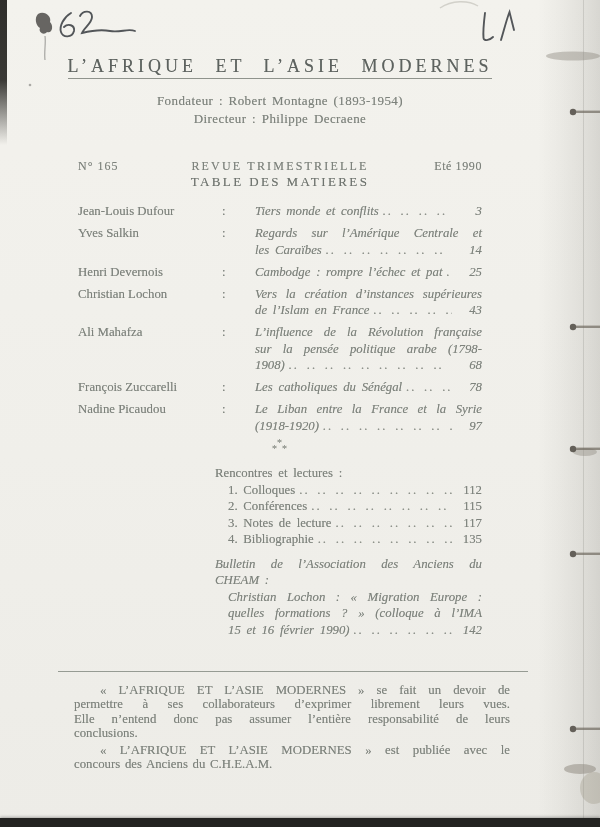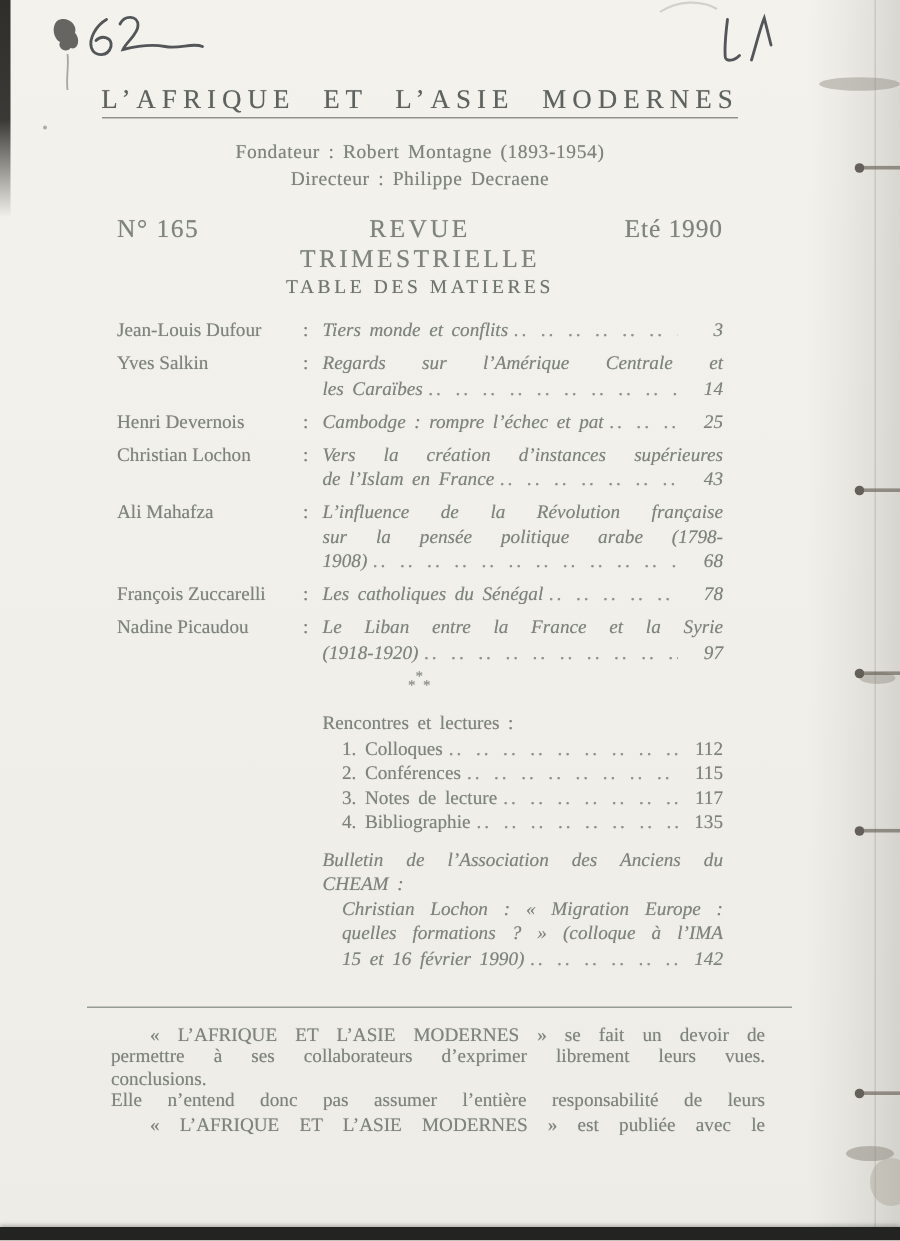--- a/index.html
+++ b/index.html
@@ -22,27 +22,27 @@
   .right-line{position:absolute;left:583px;top:0;width:1px;height:100%;background:rgba(70,65,58,0.15);}
   .overlay{position:absolute;left:0;top:0;pointer-events:none;}
   
   .content{margin-left:78px;width:404px;padding-top:56px;font-size:12.8px;}
   .title-row{display:flex;justify-content:center;}
   .title-text{
     font-size:18px;letter-spacing:4px;word-spacing:10px;color:#5d625f;
     border-bottom:1px solid #8f938c;padding-bottom:1px;white-space:nowrap;}
   .subtitle{text-align:center;margin-top:14px;font-size:13px;letter-spacing:0.4px;word-spacing:2px;line-height:16px;}
   .subtitle + .subtitle{margin-top:2px;}
-  .info-row{display:flex;align-items:baseline;margin-top:16px;font-size:17px;}
+  .info-row{display:flex;align-items:baseline;margin-top:32px;font-size:12px;}
   .issue{width:110px;letter-spacing:1px;}
   .periodicity{flex:1;text-align:center;letter-spacing:2.2px;}
   .season{width:110px;text-align:right;letter-spacing:0.6px;}
   .toc-heading{text-align:center;letter-spacing:2.4px;color:#6f746f;font-size:13px;}
   .toc{margin-top:13px;word-spacing:2.5px;}
-  .entry{display:flex;align-items:flex-start;margin-top:5.5px;}
+  .entry{display:flex;align-items:flex-start;margin-top:5.5px;gap:20px;}
   .entry:first-child{margin-top:0;}
   .author{width:124px;flex:none;line-height:16.5px;word-spacing:normal;}
   .sep{width:13px;flex:none;line-height:16.5px;text-align:left;}
   .tblock{flex:1;min-width:0;}
   .tline{line-height:16.5px;font-style:italic;}
   .tline.just{text-align:justify;text-align-last:justify;}
   .tline.last{display:flex;align-items:baseline;}
   .tline.last .txt{flex:none;white-space:nowrap;}
   .dots{flex:1;overflow:hidden;white-space:nowrap;letter-spacing:2px;margin:0 4px;color:#8d918a;}
   .pg{flex:none;min-width:26px;text-align:right;word-spacing:normal;}
@@ -222,25 +222,26 @@
       </div>
     </div>
   </div>
 
   <div class="footer">
     <div class="rule"></div>
     <div id="footer-paras">
         <div class="fp">
           <div class="fline indent just">« L’AFRIQUE ET L’ASIE MODERNES » se fait un devoir de</div>
           <div class="fline just">permettre à ses collaborateurs d’exprimer librement leurs vues.</div>
+          <div class="fline just">Elle n’entend donc pas assumer l’entière responsabilité de leurs</div>
           <div class="fline">conclusions.</div>
-          <div class="fline just">Elle n’entend donc pas assumer l’entière responsabilité de leurs</div>
         </div>
         <div class="fp">
           <div class="fline indent just">« L’AFRIQUE ET L’ASIE MODERNES » est publiée avec le</div>
+          <div class="fline">concours des Anciens du C.H.E.A.M.</div>
         </div>
       </div>
   </div>
 
   <svg class="overlay" width="600" height="827" viewBox="0 0 600 827">
     <g fill="#3f3e3b" stroke="none">
       <title>ink blot</title>
       <path d="M38 14 C34 18 36 26 40 28 C38 32 44 36 47 32 C52 34 54 26 50 22 C52 16 44 10 38 14 Z" opacity="0.78"></path>
       <path d="M45 36 C46 43 44 52 45 60" stroke="#4a4946" stroke-width="1.2" fill="none" opacity="0.45"></path>
       <circle cx="30" cy="85" r="1.3" opacity="0.4"></circle>

